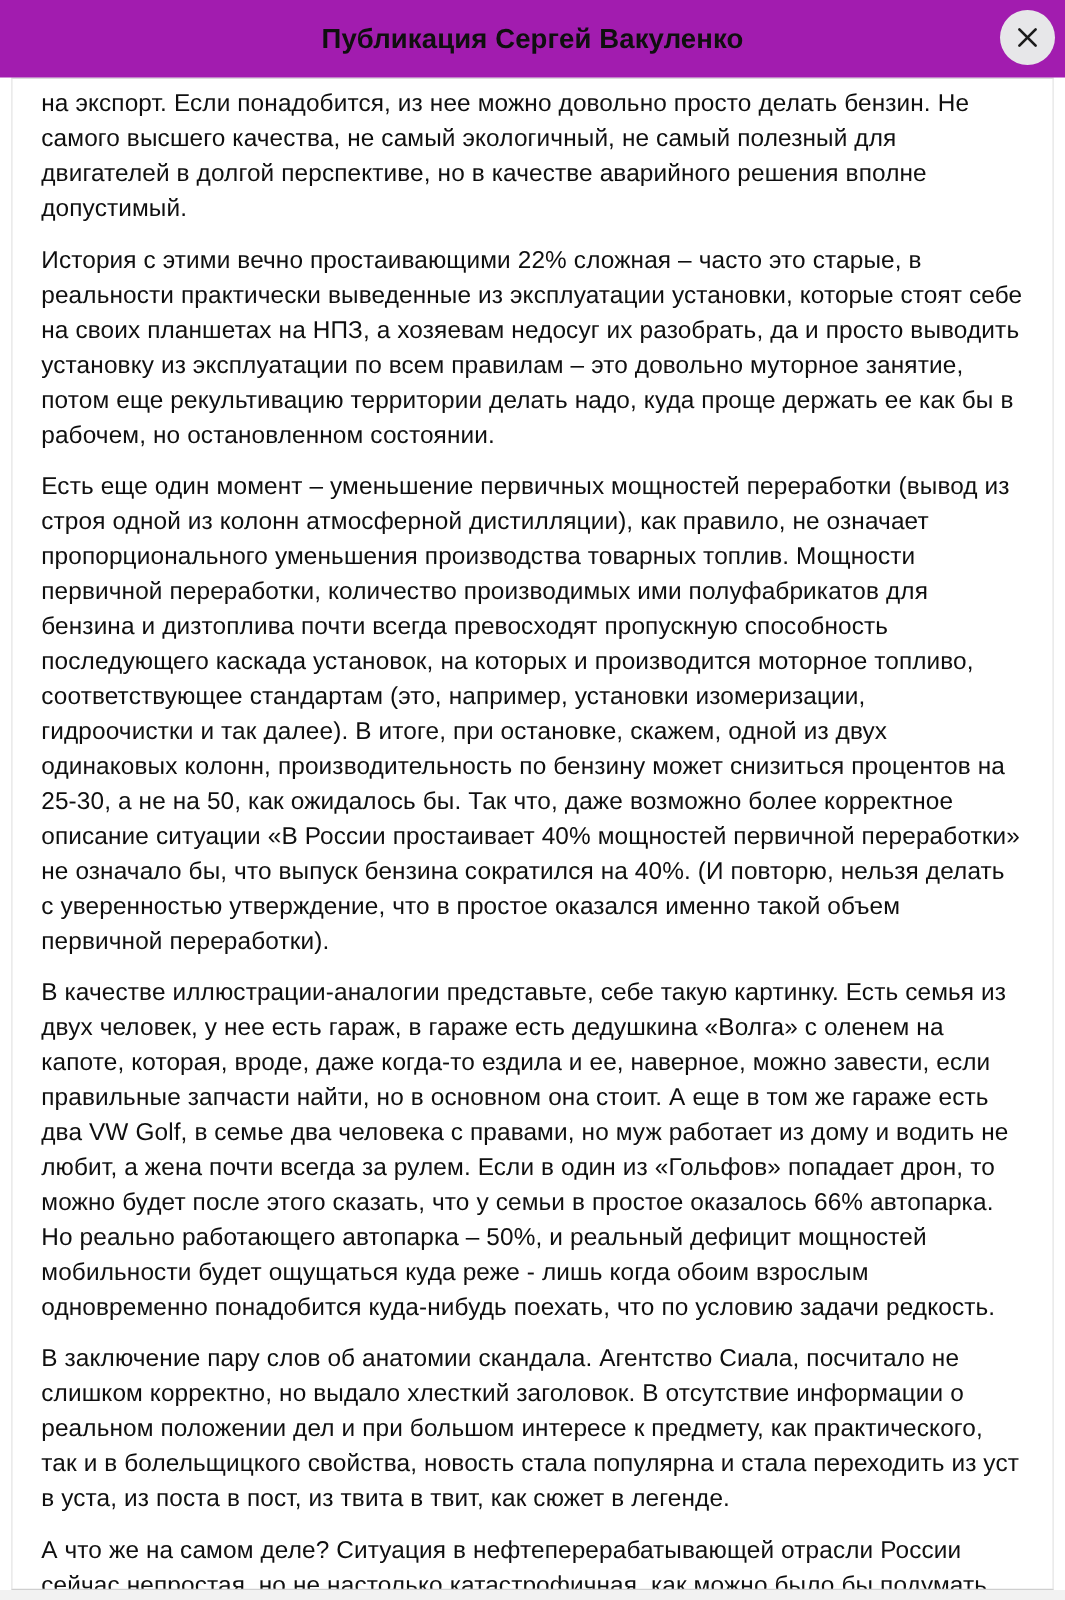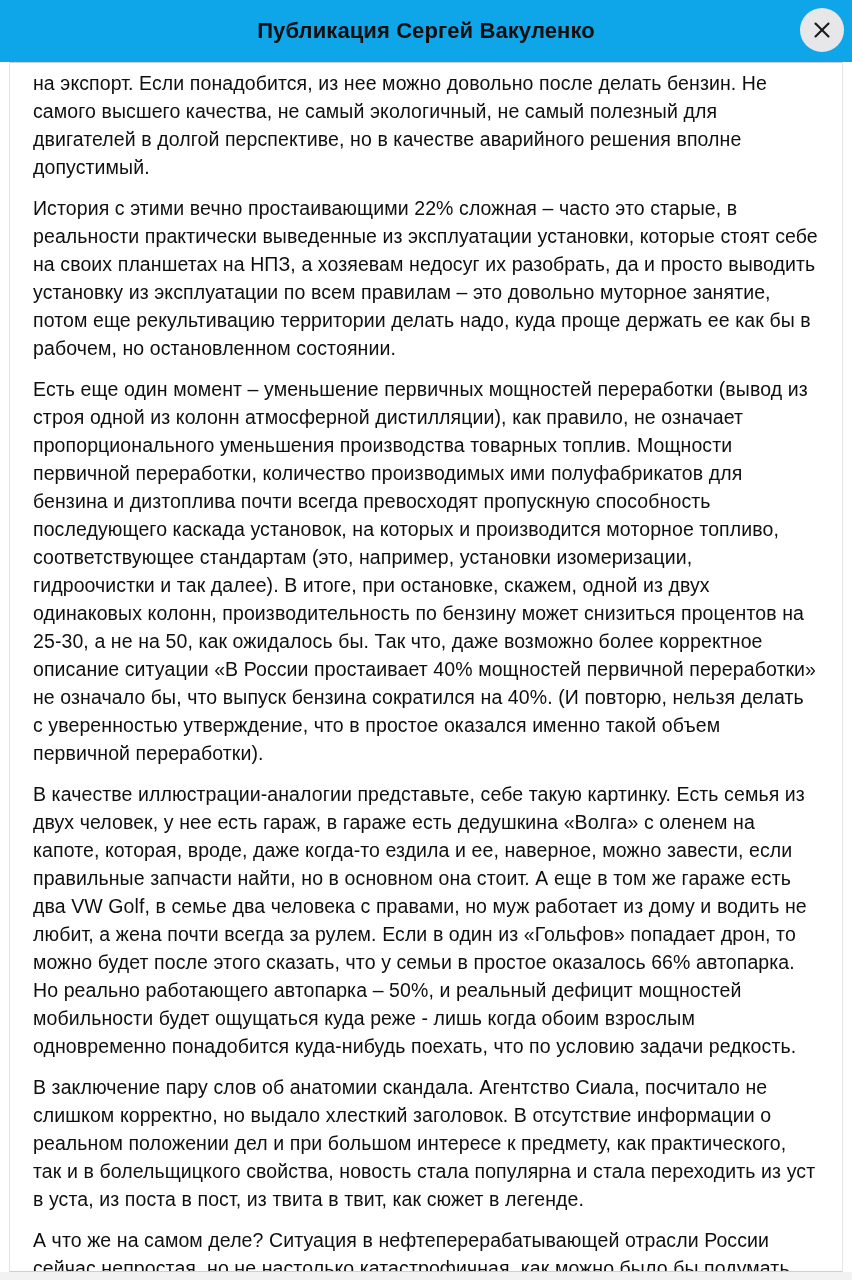--- a/index.html
+++ b/index.html
@@ -12,21 +12,21 @@
   }
   *{margin:0;padding:0;box-sizing:border-box;}
   html,body{
     width:852px;height:1280px;overflow:hidden;
     background:#ffffff;
     font-family:"Liberation Sans","DejaVu Sans",sans-serif;
   }
   .modal{width:852px;height:1280px;display:flex;flex-direction:column;background:#fff;}
   .modal-header{
     position:relative;height:62px;flex:0 0 62px;
-    display:flex;align-items:center;justify-content:center;background:#0ea5e9;
+    display:flex;align-items:center;justify-content:center;background:#a21caf;
   }
   .modal-title{
     font-size:22px;font-weight:700;color:var(--text);
     letter-spacing:.1px;white-space:nowrap;
   }
   .close-button{
     position:absolute;top:8px;right:8px;width:44px;height:44px;
     border:none;border-radius:50%;background:var(--close-bg);
     display:flex;align-items:center;justify-content:center;cursor:pointer;
     color:var(--close-x);
@@ -61,21 +61,21 @@
       <span>
         <svg width="20" height="20" viewBox="0 0 20 20">
           <line x1="3.5" y1="3.5" x2="16.5" y2="16.5" stroke="currentColor" stroke-width="2.1" stroke-linecap="round"></line>
           <line x1="16.5" y1="3.5" x2="3.5" y2="16.5" stroke="currentColor" stroke-width="2.1" stroke-linecap="round"></line>
         </svg>
       </span>
     </button>
   </div>
 
   <div class="content">
-    <p>на экспорт. Если понадобится, из нее можно довольно после делать бензин. Не самого высшего качества, не самый экологичный, не самый полезный для двигателей в долгой перспективе, но в качестве аварийного решения вполне допустимый.</p>
+    <p>на экспорт. Если понадобится, из нее можно довольно просто делать бензин. Не самого высшего качества, не самый экологичный, не самый полезный для двигателей в долгой перспективе, но в качестве аварийного решения вполне допустимый.</p>
     <p>История с этими вечно простаивающими 22% сложная – часто это старые, в реальности практически выведенные из эксплуатации установки, которые стоят себе на своих планшетах на НПЗ, а хозяевам недосуг их разобрать, да и просто выводить установку из эксплуатации по всем правилам – это довольно муторное занятие, потом еще рекультивацию территории делать надо, куда проще держать ее как бы в рабочем, но остановленном состоянии.</p>
     <p>Есть еще один момент – уменьшение первичных мощностей переработки (вывод из строя одной из колонн атмосферной дистилляции), как правило, не означает пропорционального уменьшения производства товарных топлив. Мощности первичной переработки, количество производимых ими полуфабрикатов для бензина и дизтоплива почти всегда превосходят пропускную способность последующего каскада установок, на которых и производится моторное топливо, соответствующее стандартам (это, например, установки изомеризации, гидроочистки и так далее). В итоге, при остановке, скажем, одной из двух одинаковых колонн, производительность по бензину может снизиться процентов на 25-30, а не на 50, как ожидалось бы. Так что, даже возможно более корректное описание ситуации «В России простаивает 40% мощностей первичной переработки» не означало бы, что выпуск бензина сократился на 40%. (И повторю,  нельзя делать с уверенностью утверждение, что в простое оказался именно такой объем первичной переработки).</p>
     <p>В качестве иллюстрации-аналогии представьте, себе такую картинку. Есть семья из двух человек, у нее есть гараж, в гараже есть дедушкина «Волга» с оленем на капоте, которая, вроде, даже когда-то ездила и ее, наверное, можно завести, если правильные запчасти найти, но в основном она стоит. А еще в том же гараже есть два VW Golf, в семье два человека с правами, но муж работает из дому и водить не любит, а жена почти всегда за рулем. Если в один из «Гольфов» попадает дрон, то можно будет после этого сказать, что у семьи в простое оказалось 66% автопарка. Но реально работающего автопарка – 50%, и реальный дефицит мощностей мобильности будет ощущаться куда реже - лишь  когда обоим взрослым одновременно понадобится куда-нибудь поехать, что по условию задачи редкость.</p>
     <p>В заключение пару слов об анатомии скандала. Агентство Сиала, посчитало не слишком корректно, но выдало хлесткий заголовок. В отсутствие информации о реальном положении дел и при большом интересе к предмету, как практического, так и в болельщицкого свойства, новость стала популярна и стала переходить из уст в уста, из поста в пост, из твита в твит, как сюжет в легенде.</p>
     <p>А что же на самом деле? Ситуация в нефтеперерабатывающей отрасли России сейчас непростая, но не настолько катастрофичная, как можно было бы подумать. Что будет дальше – зависит от того, сможет ли Украина поддерживать или расширять масштаб своей кампании против российских НПЗ – охват (количество атакуемых заводов), напор (количество дронов и суммарный вес взрывчатки в каждой волне, идущей на атакуемый завод) и тактовость (регулярность и повторяемость атак по одним и тем же целям). Атакуемая отрасль здесь становится подобна человеку, которого регулярно бьют – от одного или даже десяти ударом кулаком ничего смертельного не случится, человек восстановится. Но после каждого удара восстанавливаться все сложнее и в итоге человек может оказаться забит до смерти множеством ударов, каждый из которых по отдельности был не смертелен.</p>
   </div>
 
   <div class="footer-strip"></div>
 
 </div>

